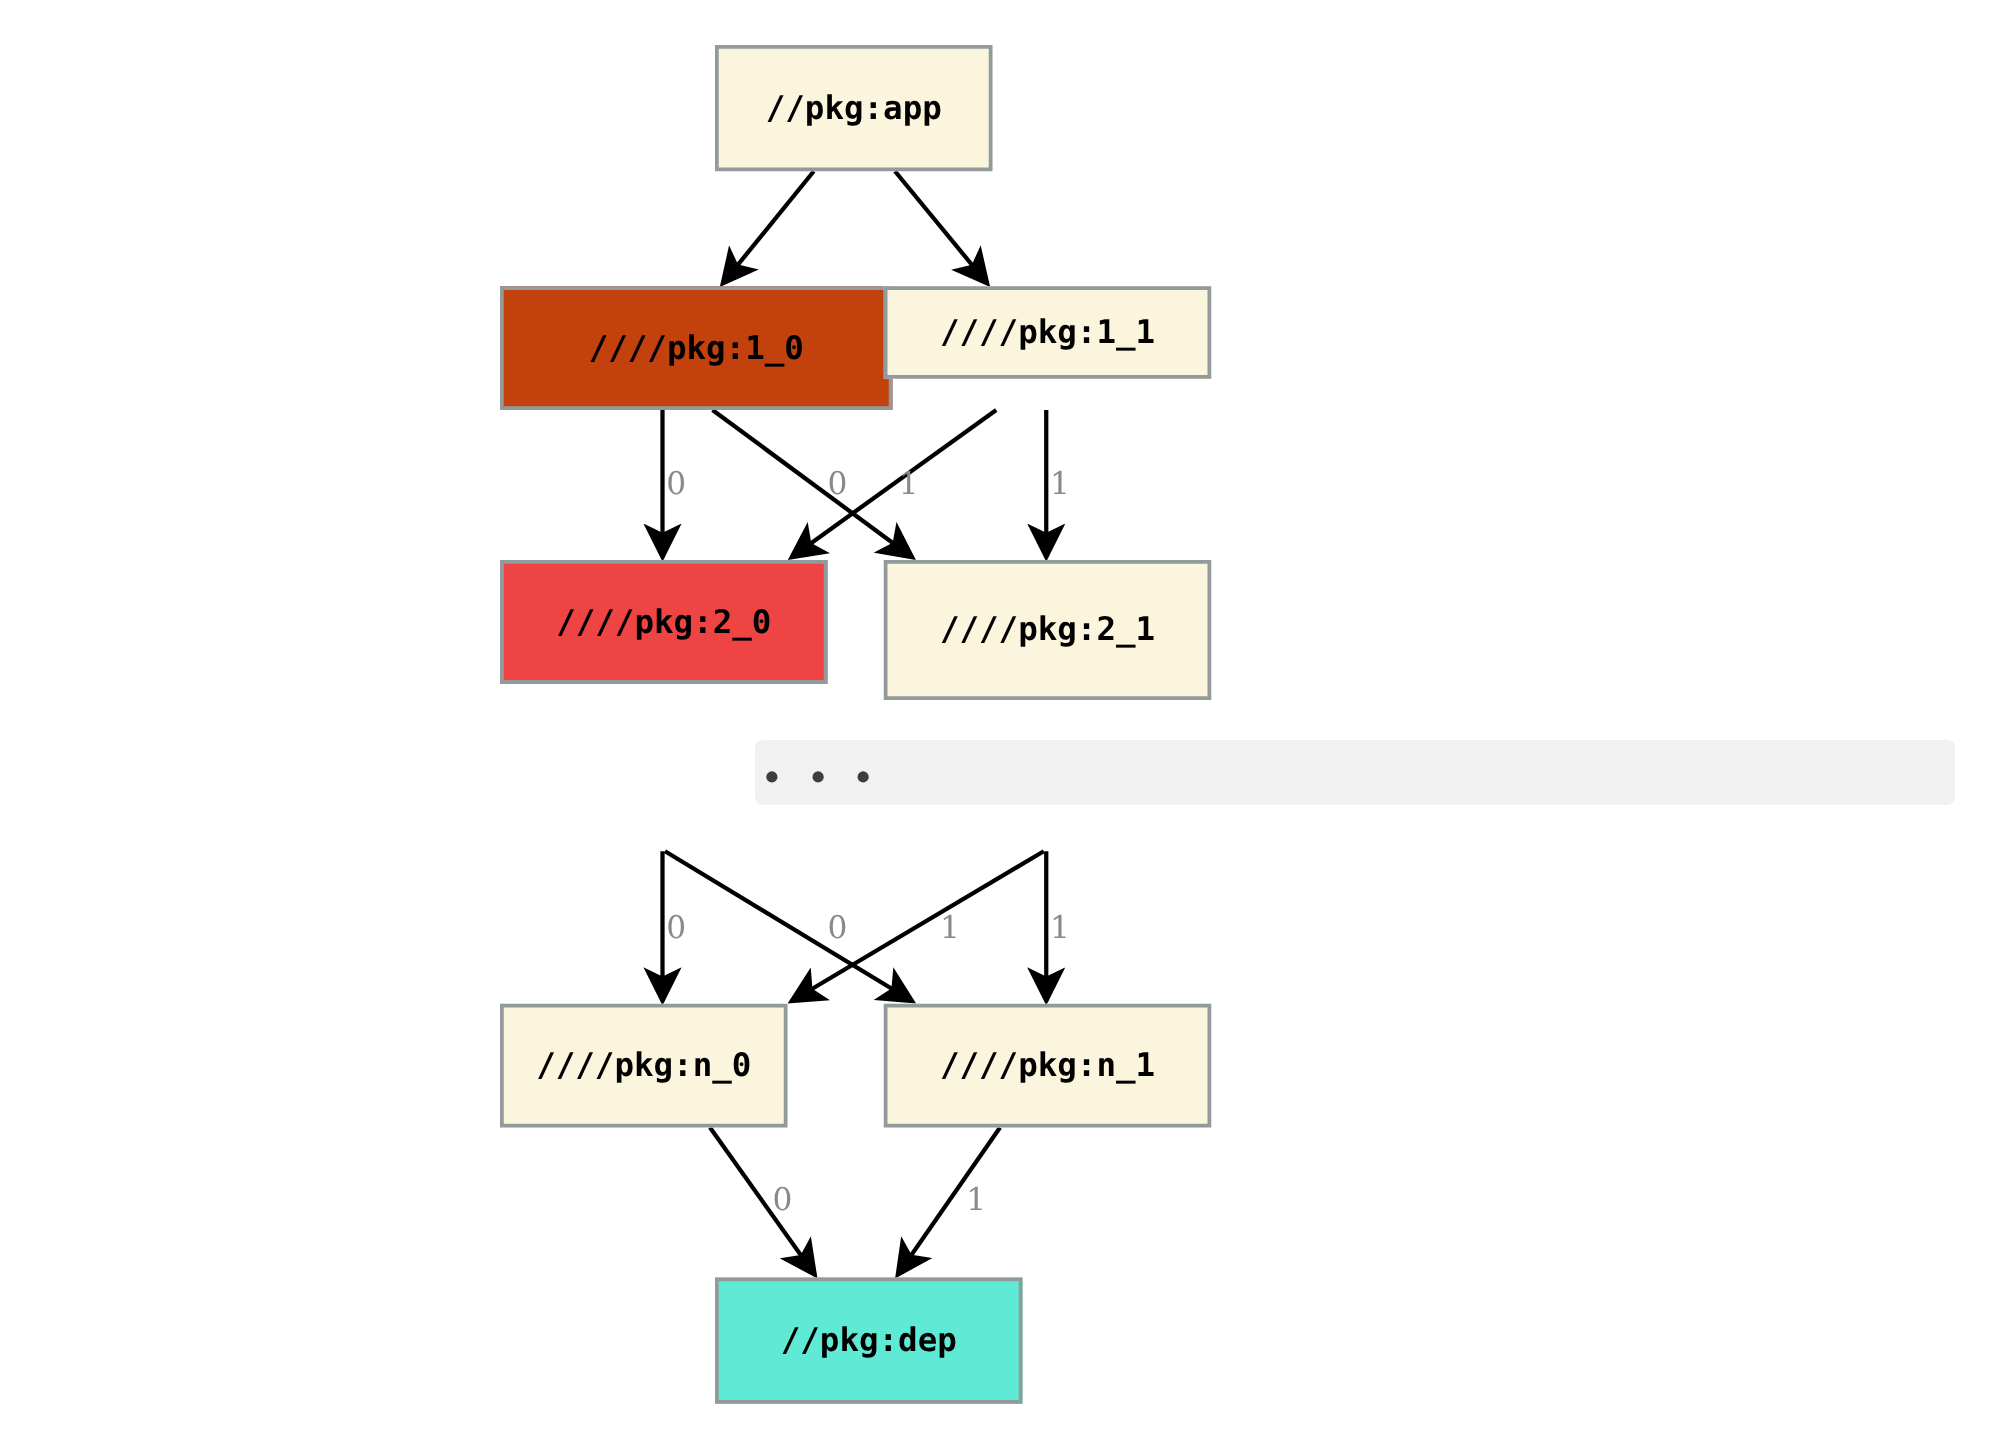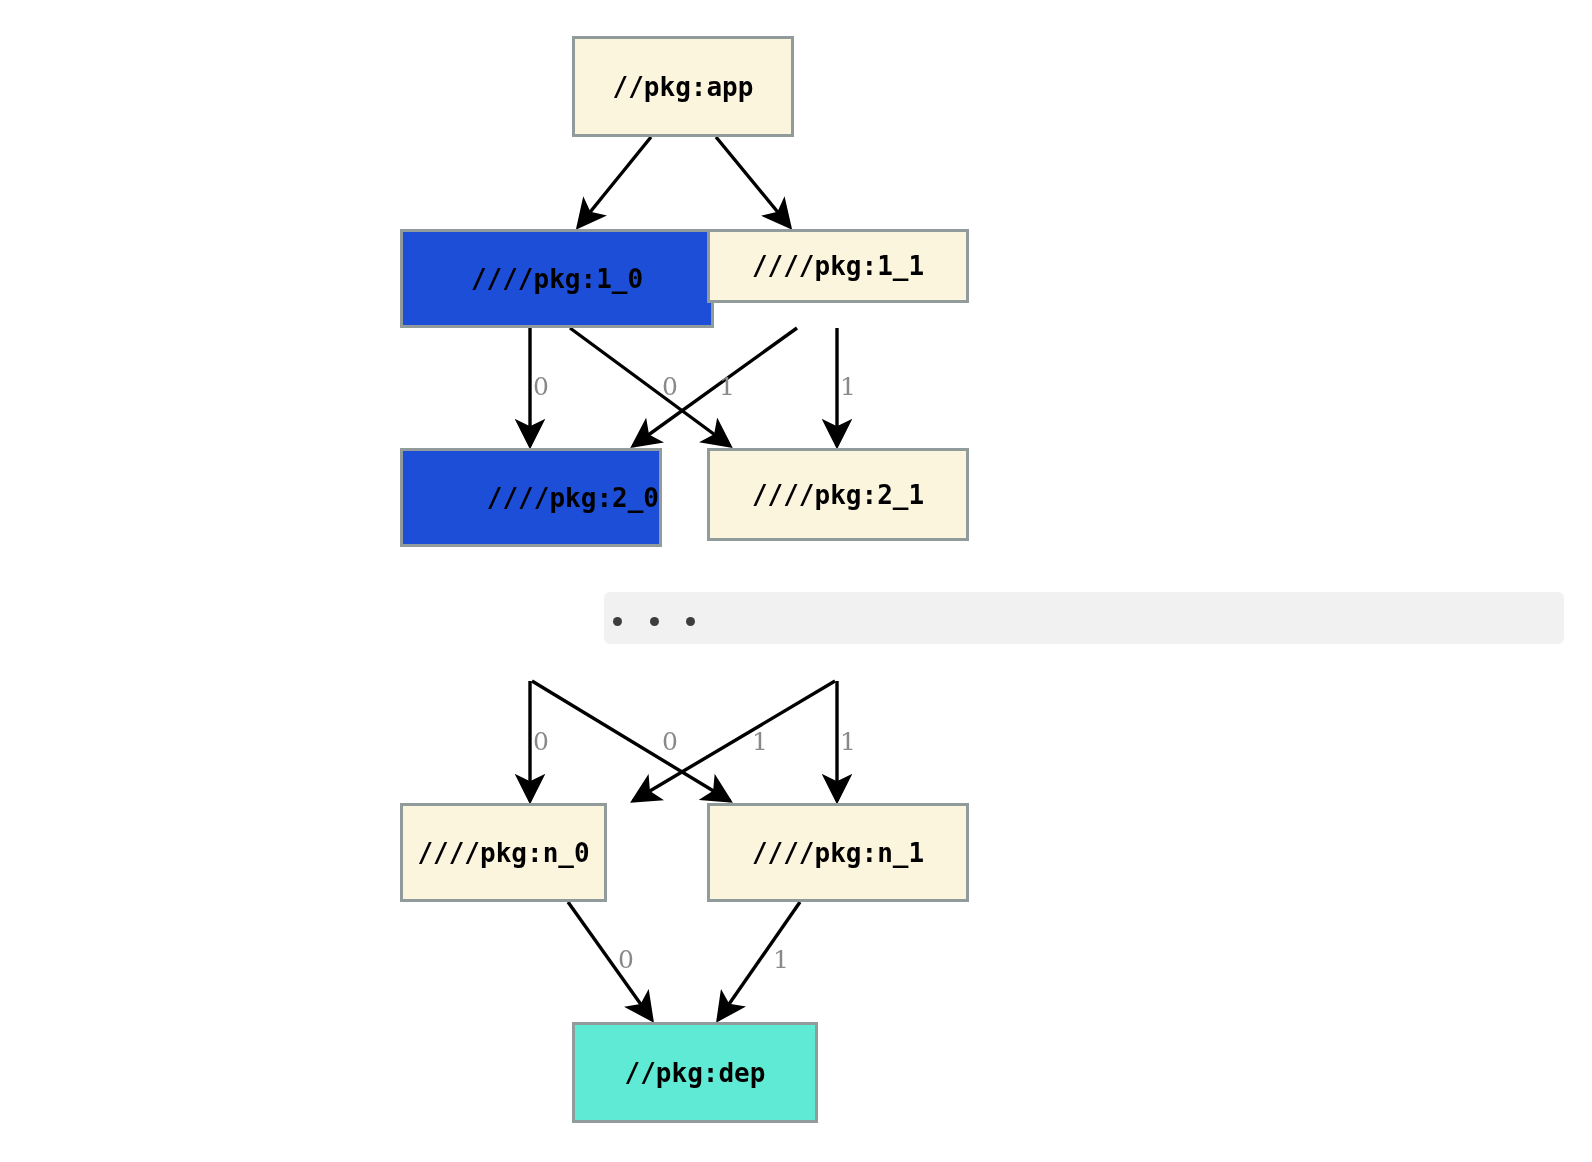--- a/index.html
+++ b/index.html
@@ -81,33 +81,33 @@
       <line x1="837" y1="681" x2="837" y2="801" stroke="#000000" stroke-width="3.4" marker-end="url(#arrowhead)"></line>
       <line x1="568" y1="902" x2="652" y2="1020" stroke="#000000" stroke-width="3.4" marker-end="url(#arrowhead)"></line>
       <line x1="800" y1="902" x2="718" y2="1020" stroke="#000000" stroke-width="3.4" marker-end="url(#arrowhead)"></line>
     </g>
 </svg>
 
 <div id="node-layer">
     <div class="node-box" style="left: 572px; top: 36px; width: 222px; height: 101px; background: rgb(252, 245, 221); border-color: rgb(145, 155, 156);">
       <span class="node-label">//pkg:app</span>
     </div>
-    <div class="node-box" style="left: 400px; top: 229px; width: 314px; height: 99px; background: #1d4ed8; border-color: rgb(145, 155, 156);">
+    <div class="node-box" style="left: 400px; top: 229px; width: 314px; height: 99px; background: #c2410c; border-color: rgb(145, 155, 156);">
       <span class="node-label">////pkg:1_0</span>
     </div>
     <div class="node-box" style="left: 707px; top: 229px; width: 262px; height: 74px; background: rgb(252, 245, 221); border-color: rgb(145, 155, 156);">
       <span class="node-label">////pkg:1_1</span>
     </div>
-    <div class="node-box" style="left: 400px; top: 448px; width: 262px; height: 99px; background: #1d4ed8; border-color: rgb(145, 155, 156); justify-content: flex-end;">
+    <div class="node-box" style="left: 400px; top: 448px; width: 262px; height: 99px; background: #ef4444; border-color: rgb(145, 155, 156);">
       <span class="node-label">////pkg:2_0</span>
     </div>
-    <div class="node-box" style="left: 707px; top: 448px; width: 262px; height: 93px; background: rgb(252, 245, 221); border-color: rgb(145, 155, 156);">
+    <div class="node-box" style="left: 707px; top: 448px; width: 262px; height: 112px; background: rgb(252, 245, 221); border-color: rgb(145, 155, 156);">
       <span class="node-label">////pkg:2_1</span>
     </div>
-    <div class="node-box" style="left: 400px; top: 803px; width: 207px; height: 99px; background: rgb(252, 245, 221); border-color: rgb(145, 155, 156);">
+    <div class="node-box" style="left: 400px; top: 803px; width: 230px; height: 99px; background: rgb(252, 245, 221); border-color: rgb(145, 155, 156);">
       <span class="node-label">////pkg:n_0</span>
     </div>
     <div class="node-box" style="left: 707px; top: 803px; width: 262px; height: 99px; background: rgb(252, 245, 221); border-color: rgb(145, 155, 156);">
       <span class="node-label">////pkg:n_1</span>
     </div>
     <div class="node-box" style="left: 572px; top: 1022px; width: 246px; height: 101px; background: #5eead4; border-color: rgb(145, 155, 156);">
       <span class="node-label">//pkg:dep</span>
     </div>
   </div>
 

